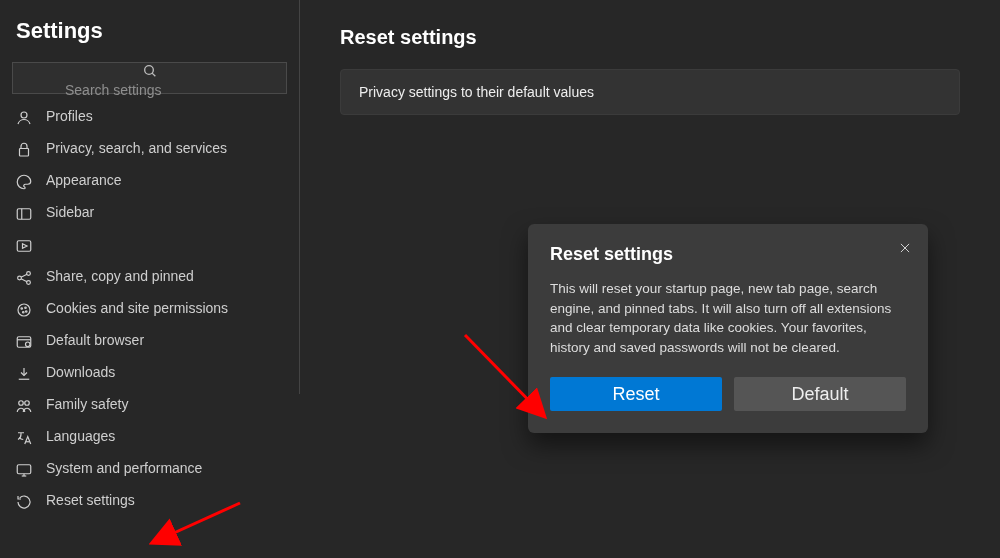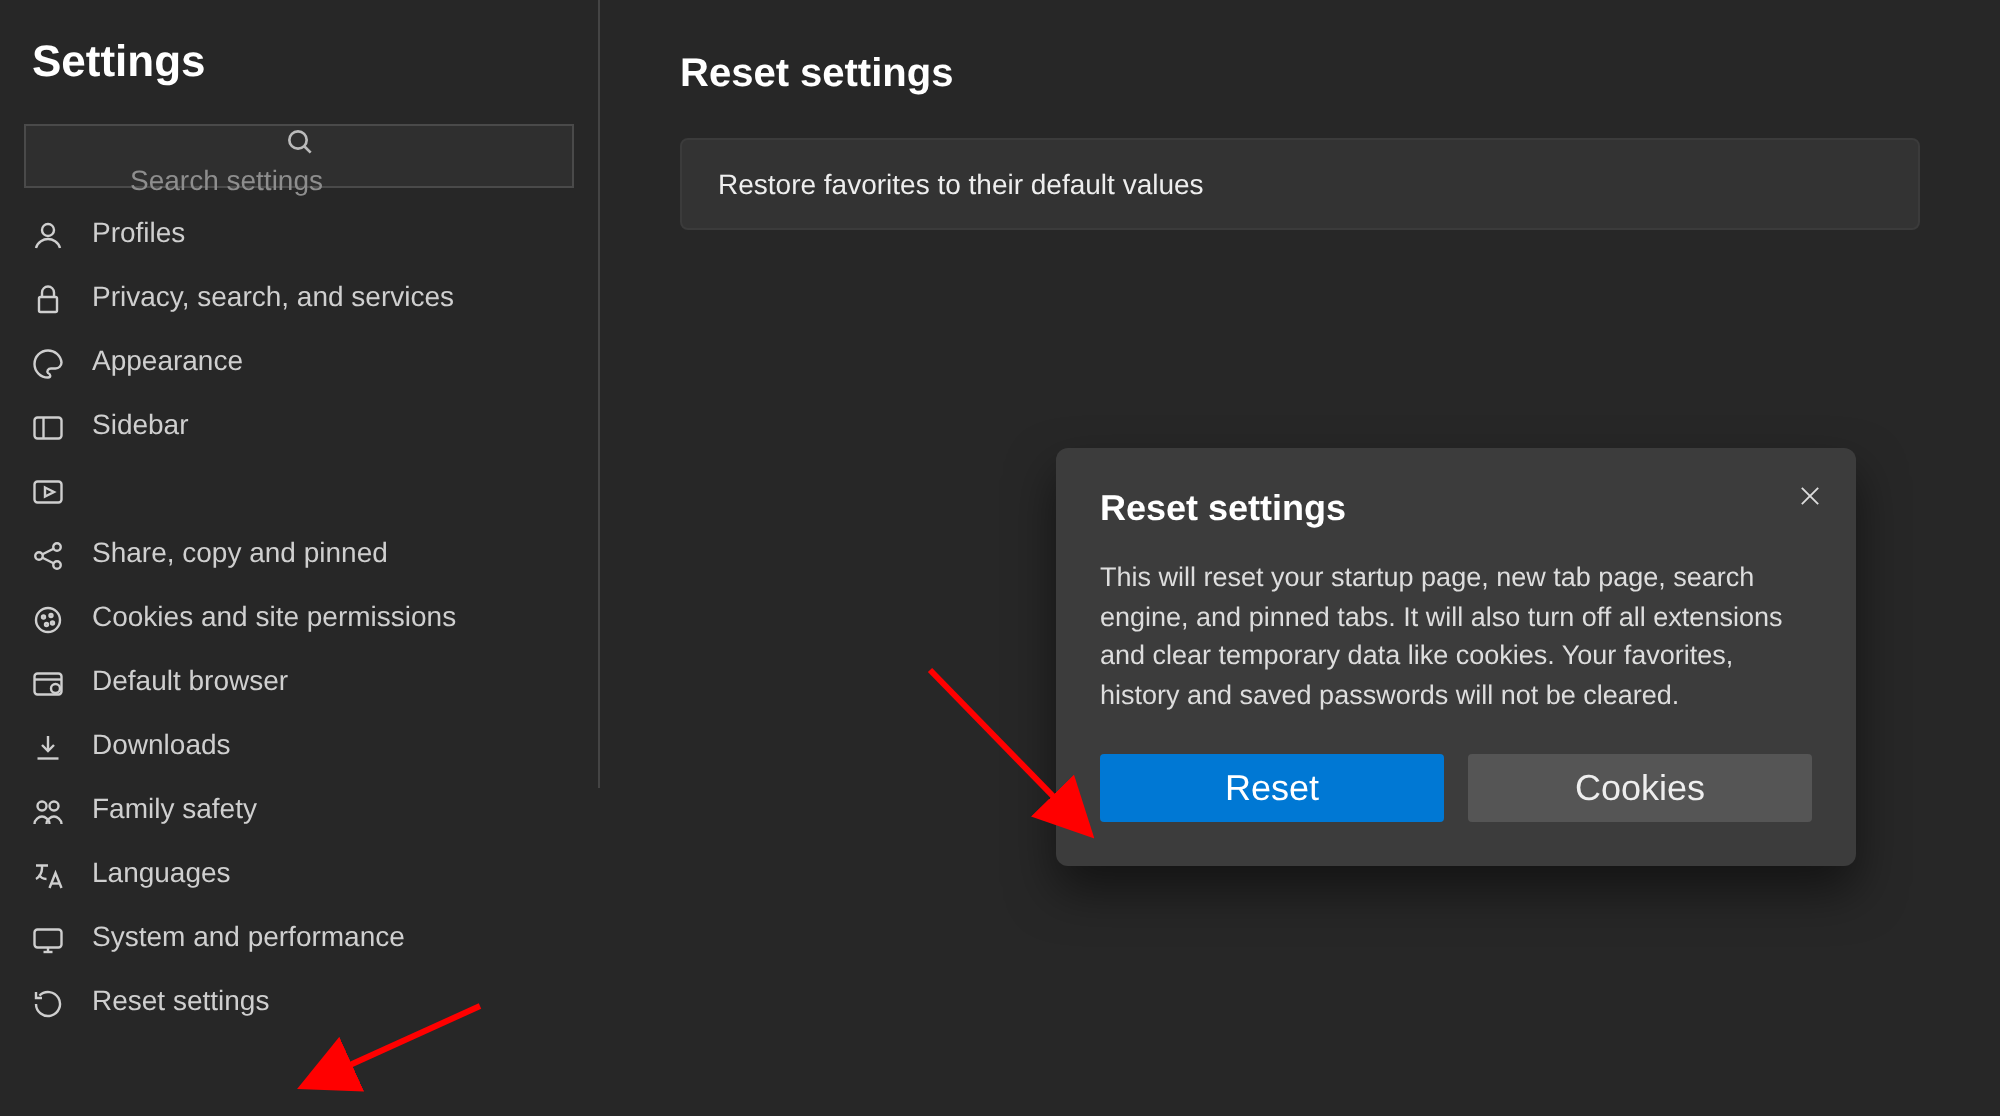--- a/index.html
+++ b/index.html
@@ -288,38 +288,38 @@
       </span>
       <span>Reset settings</span>
     </li>
   </ul>
 </aside>
 
 <main class="main">
   <h2 class="main-title">Reset settings</h2>
 
   <div class="panel-row">
-    <span>Restore favorites to their default values</span>
+    <span>Privacy settings to their default values</span>
   </div>
 </main>
 
 <div class="dialog">
   <div class="dialog-close">
     <span>
       <svg viewBox="0 0 24 24">
           <line x1="5" y1="5" x2="19" y2="19"></line>
           <line x1="19" y1="5" x2="5" y2="19"></line>
         </svg>
     </span>
   </div>
   <div class="dialog-title">Reset settings</div>
   <div class="dialog-body">This will reset your startup page, new tab page, search engine, and pinned tabs. It will also turn off all extensions and clear temporary data like cookies. Your favorites, history and saved passwords will not be cleared.</div>
   <div class="dialog-actions">
     <button class="btn btn-primary">Reset</button>
-    <button class="btn btn-secondary">Cookies</button>
+    <button class="btn btn-secondary">Default</button>
   </div>
 </div>
 
 <div class="annot" style="left:455px; top:325px;">
   <svg width="120" height="120">
     <defs>
         <marker id="ah1" markerWidth="10" markerHeight="10" refX="8" refY="5" orient="auto">
       <path d="M0,0 L10,5 L0,10 z" fill="#ff0000"></path>
         </marker>
       </defs>

